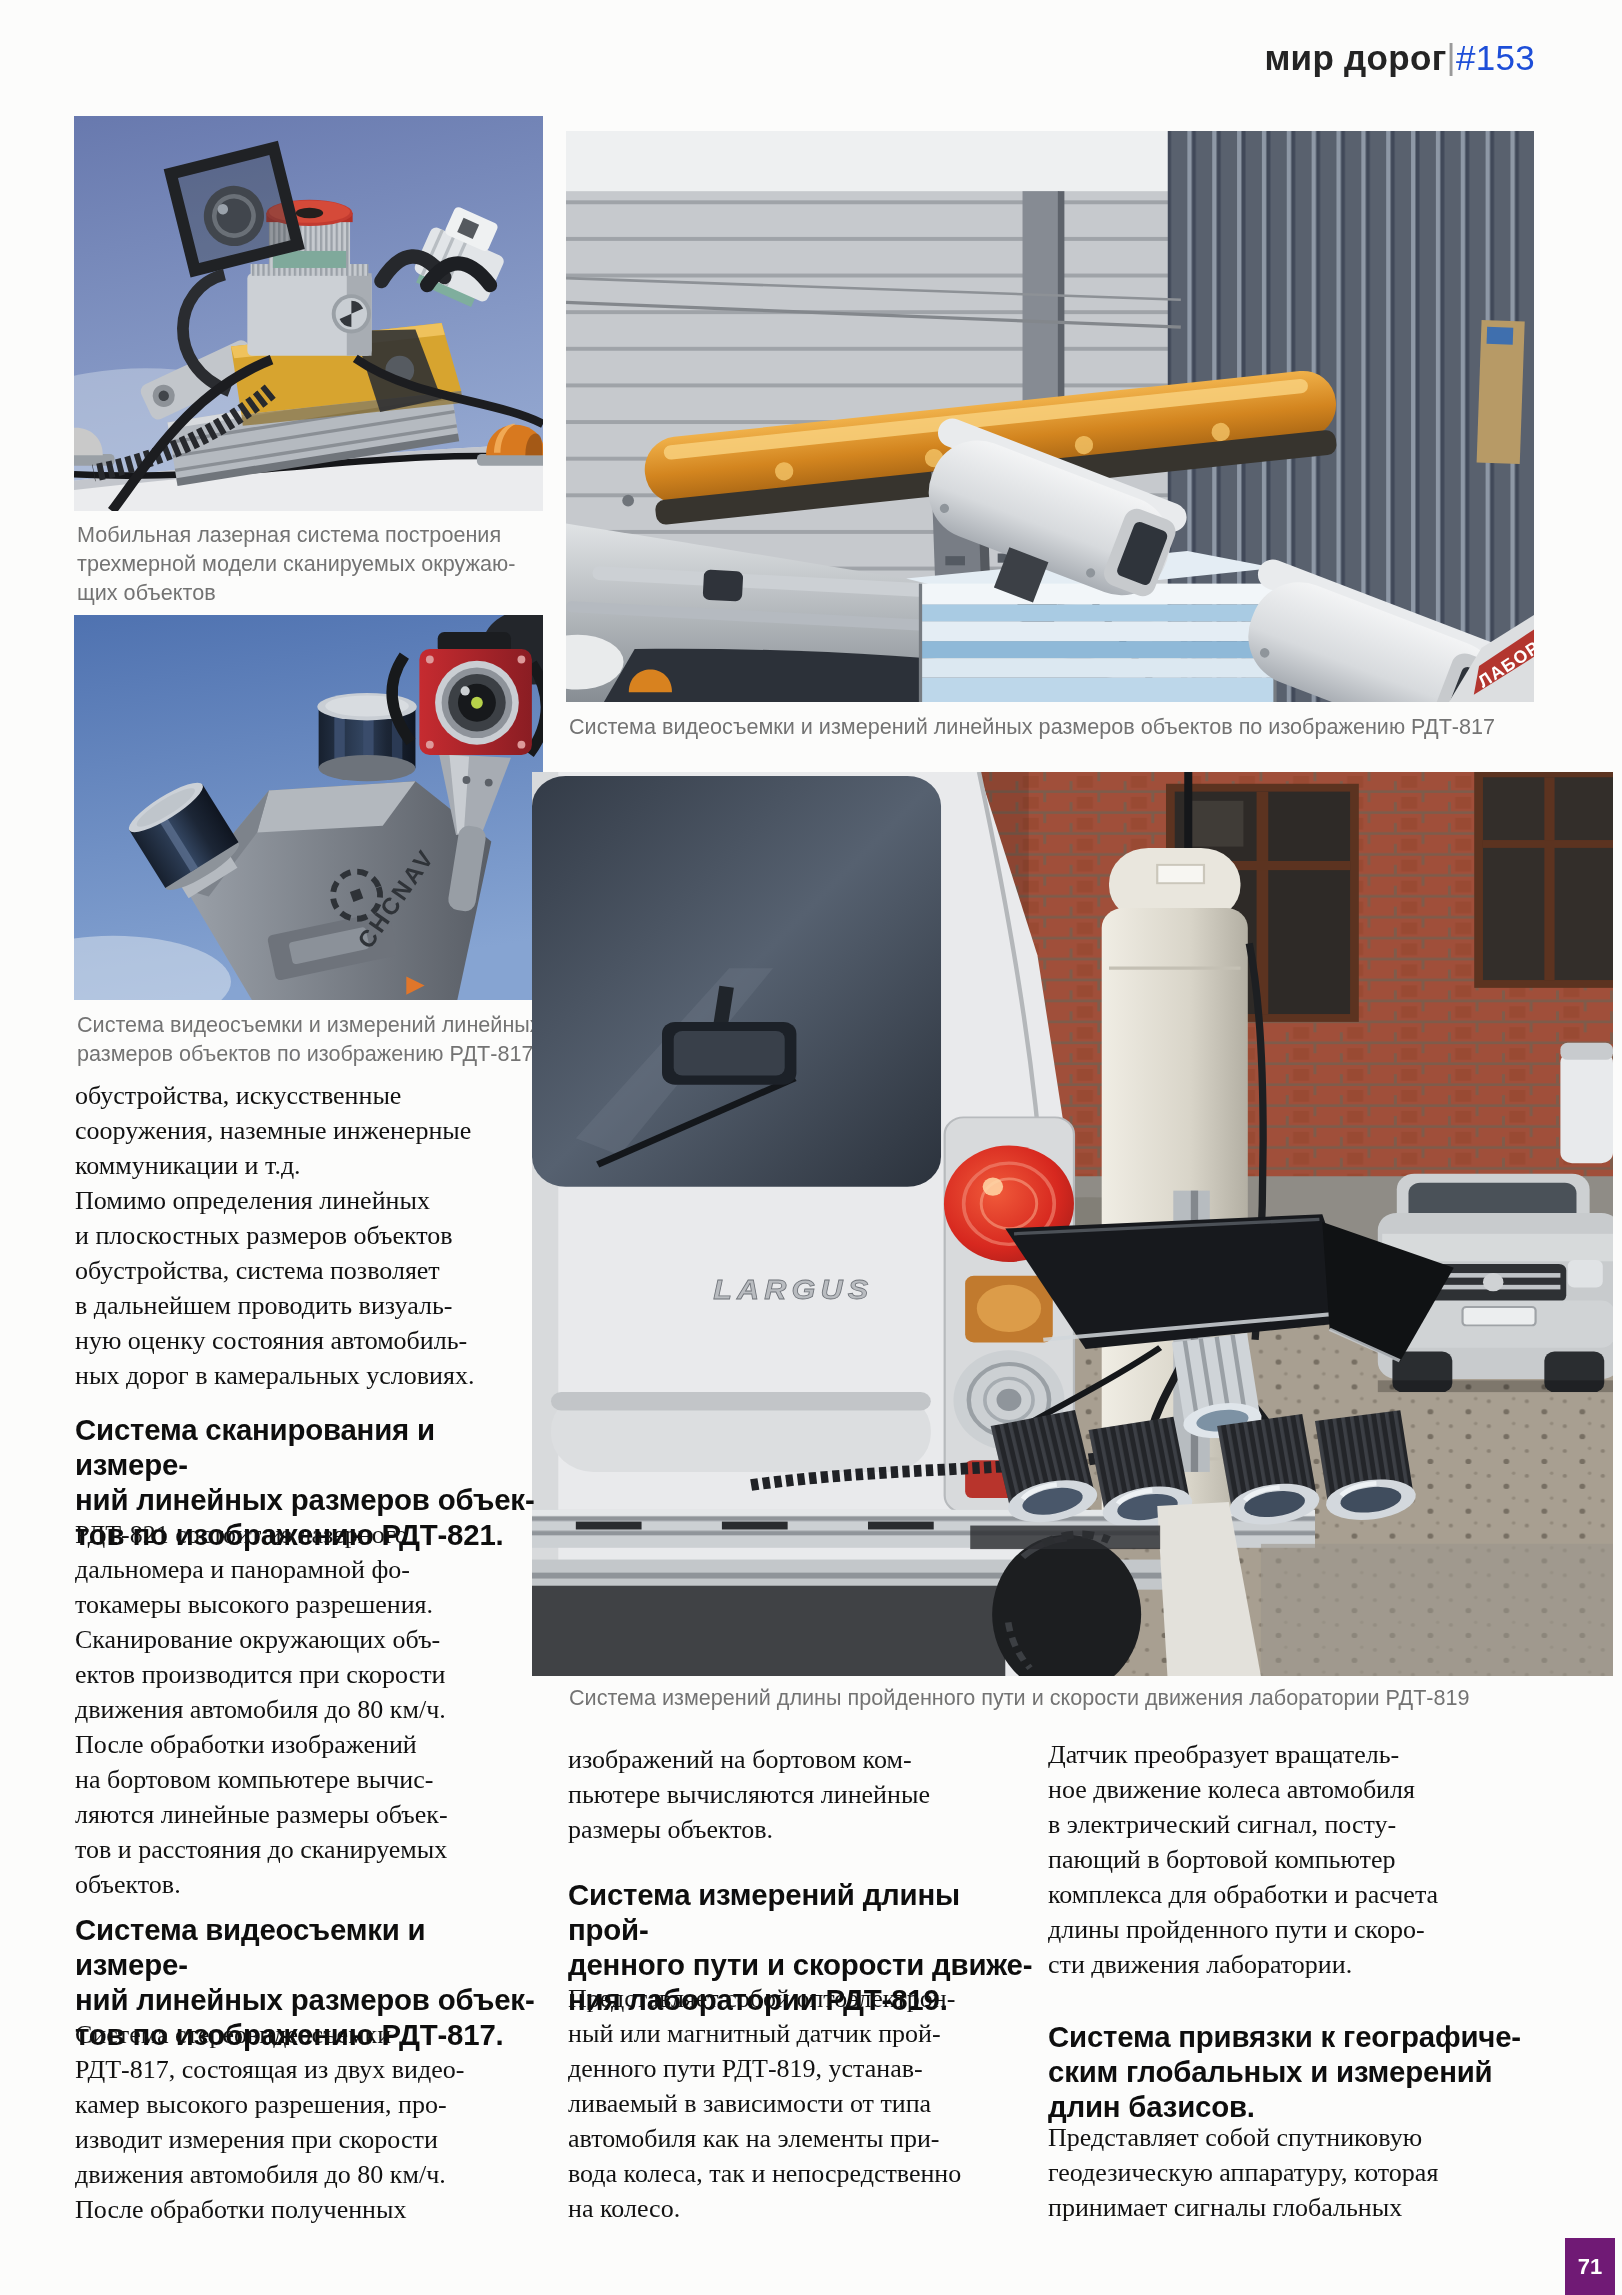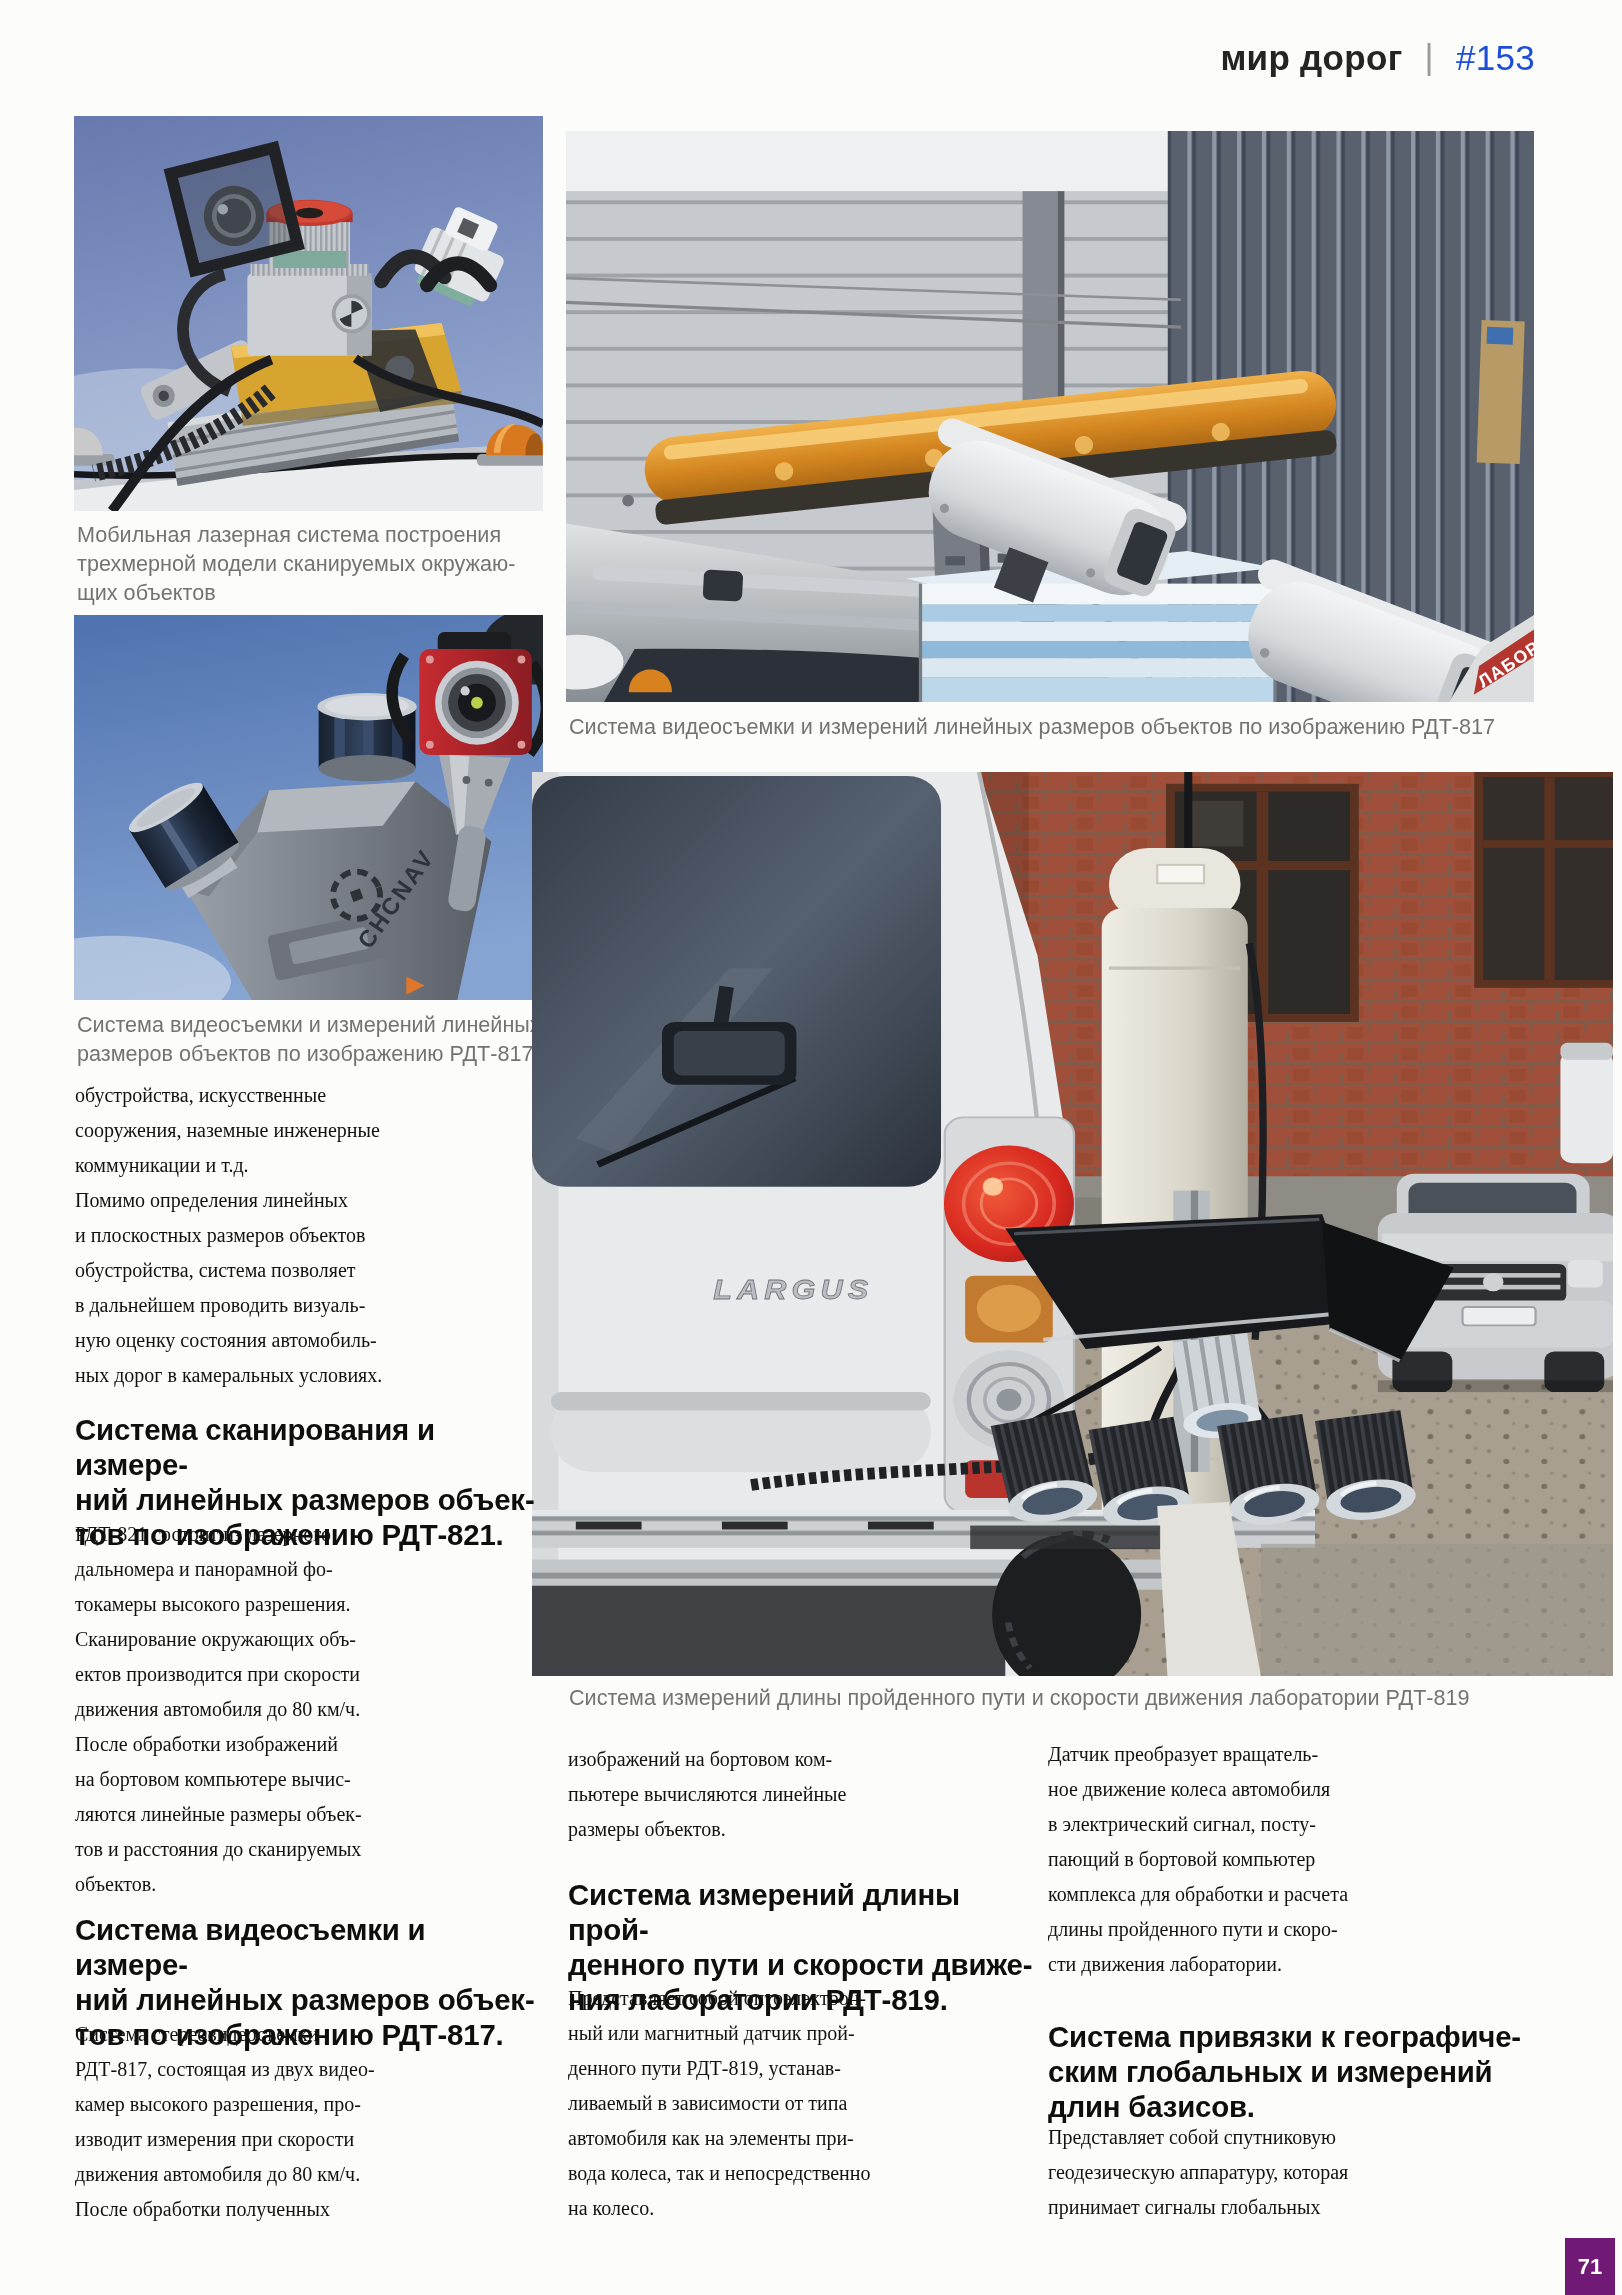--- a/index.html
+++ b/index.html
@@ -1,28 +1,28 @@
 <!DOCTYPE html>
 <html style="font-size:10.5px"><head>
 <meta charset="utf-8">
 <style>
   html,body{margin:0;padding:0;background:#e9e9e9;}
   .page{position:relative;width:1623px;height:2295px;background:#fcfcfb;overflow:hidden;
         font-family:"Liberation Sans",sans-serif;color:#1b1b1b;}
   .hdr{position:absolute;top:38px;right:88px;font-size:35px;letter-spacing:0.3px;
-       display:flex;align-items:baseline;gap:22px;color:#242424;}
+       display:flex;align-items:baseline;gap:0;color:#242424;}
   .hdr .mag{font-weight:bold;}
   .hdr .bar{color:#9a9a9a;font-weight:300;transform:translateY(-1.3px);}
   .hdr .iss{font-weight:normal;color:#1d4ed8;}
   figure{margin:0;padding:0;}
   .photo{position:absolute;overflow:hidden;background:#777;}
   .photo svg{display:block;width:100%;height:100%;}
   .cap{position:absolute;font-size:21.6px;line-height:29px;color:#737373;white-space:pre-line;
        font-family:"Liberation Sans",sans-serif;}
-  .serif{position:absolute;font-family:"Liberation Serif",serif;font-size:20px;line-height:35px;
+  .serif{position:absolute;font-family:"Liberation Serif",serif;font-size:26px;line-height:35px;
          color:#121212;white-space:pre-line;}
   .headb{position:absolute;font-family:"Liberation Sans",sans-serif;font-weight:bold;font-size:29.4px;
          line-height:35px;letter-spacing:-0.2px;color:#0e0e0e;white-space:pre-line;}
   .pagenum{position:absolute;left:1565px;top:2238px;width:50px;height:58px;background:#701a75;
            color:#ffffff;font-weight:bold;font-size:22px;display:flex;align-items:center;
            justify-content:center;}
   text{font-family:"Liberation Sans",sans-serif;}
 </style>
 </head>
 <body>

